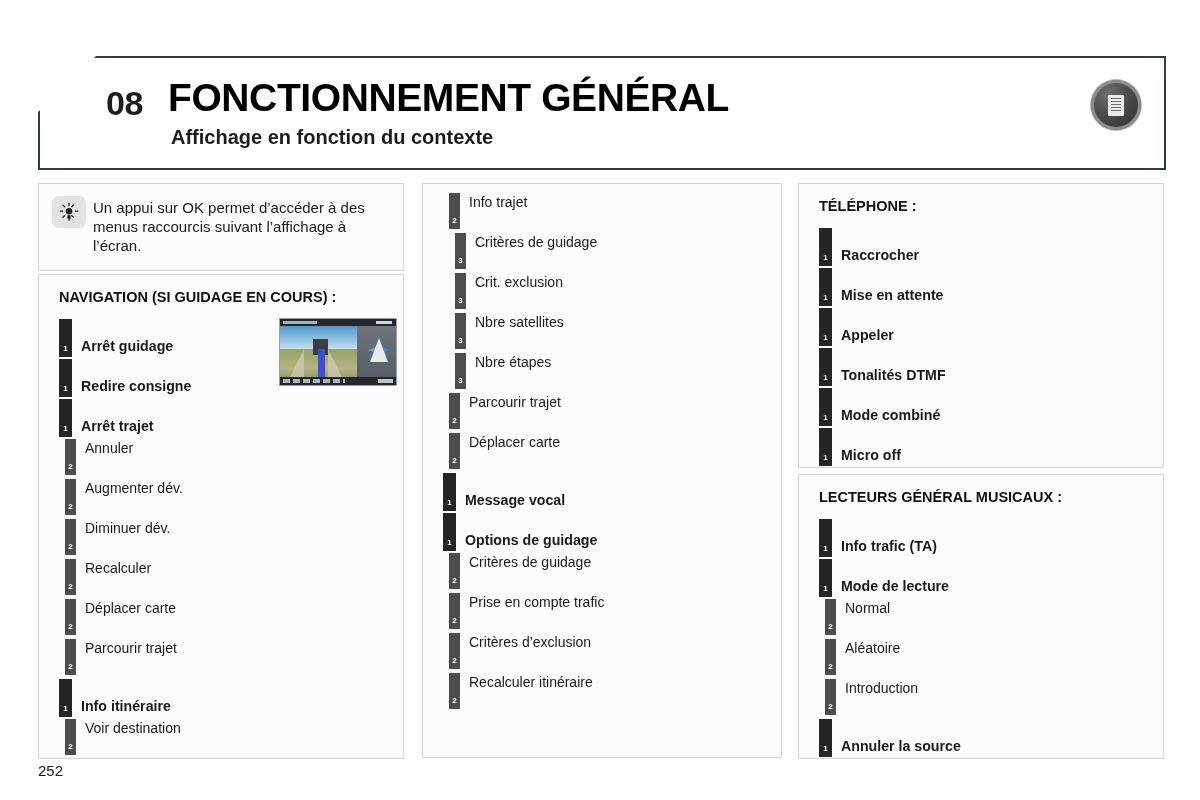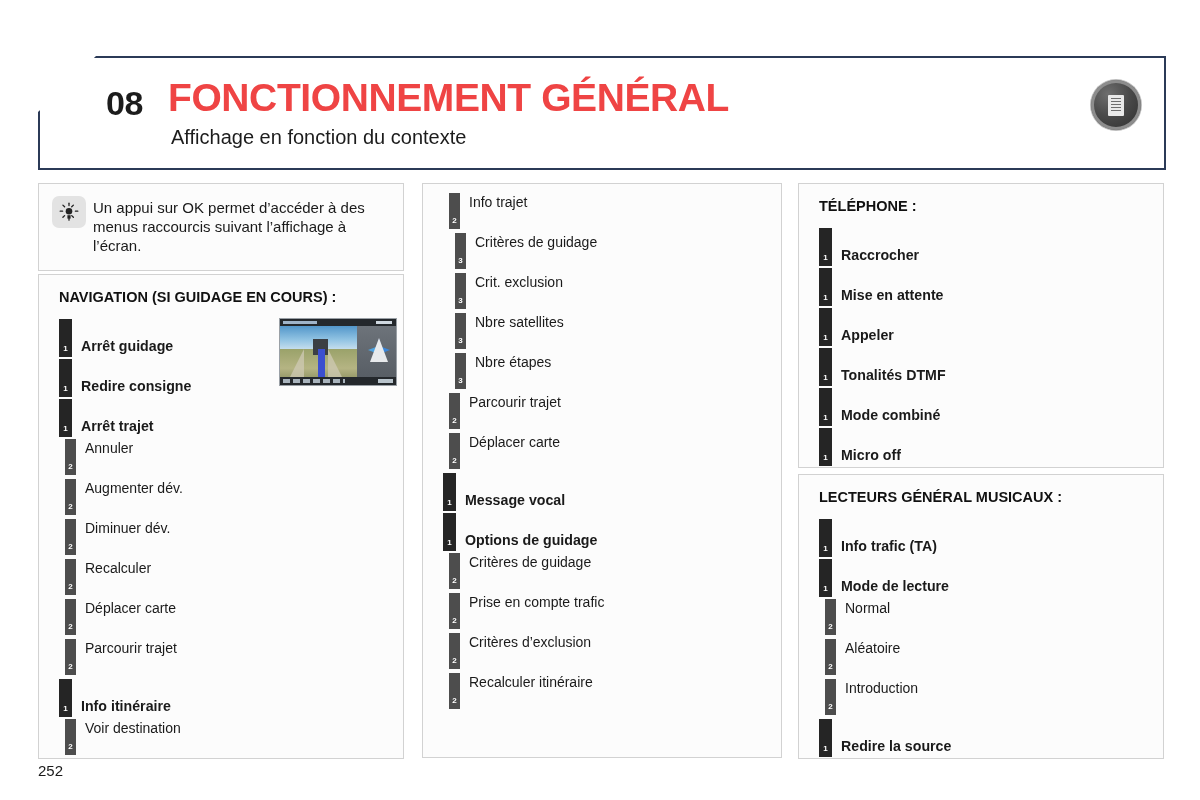--- a/index.html
+++ b/index.html
@@ -27,25 +27,25 @@
     position: absolute; left: 0; top: 0; width: 100%; height: 100%;
   }
   .chapter-num {
     position: absolute; left: 66px; top: 26px;
     font-size: 34px; font-weight: bold; letter-spacing: -0.5px;
     color: #1c1c1c;
   }
   .chapter-title {
     position: absolute; left: 128px; top: 18px;
     font-size: 39px; font-weight: bold; letter-spacing: -0.4px;
-    color: #ef4444; white-space: nowrap;
+    color: #000000; white-space: nowrap;
   }
   .chapter-sub {
     position: absolute; left: 131px; top: 68px;
-    font-size: 20px; font-weight: normal; color: #1c1c1c;
+    font-size: 20px; font-weight: bold; color: #1c1c1c;
     white-space: nowrap;
   }
   
   .doc-badge {
     position: absolute; right: 23px; top: 22px;
     width: 50px; height: 50px; border-radius: 50%;
     background: radial-gradient(circle at 34% 28%, #6e6e6e 0%, #4a4a4a 44%, #3c3c3c 70%, #6a6a6a 100%);
     box-shadow: inset 0 0 0 3px #8d8d8d, 0 0 0 1px #bdbdbd;
     display: flex; align-items: center; justify-content: center;
   }
@@ -385,20 +385,20 @@
         <div class="entry l2" style="left: 26px; top: 164px;">
           <div class="lvl-bar">2</div>
           <div class="entry-label">Aléatoire</div>
         </div>
         <div class="entry l2" style="left: 26px; top: 204px;">
           <div class="lvl-bar">2</div>
           <div class="entry-label">Introduction</div>
         </div>
         <div class="entry l1" style="left: 20px; top: 244px;">
           <div class="lvl-bar">1</div>
-          <div class="entry-label">Redire la source</div>
+          <div class="entry-label">Annuler la source</div>
         </div>
       </div>
   </div>
 
   <div class="page-number">252</div>
 
 </div>
 
 </body></html>

